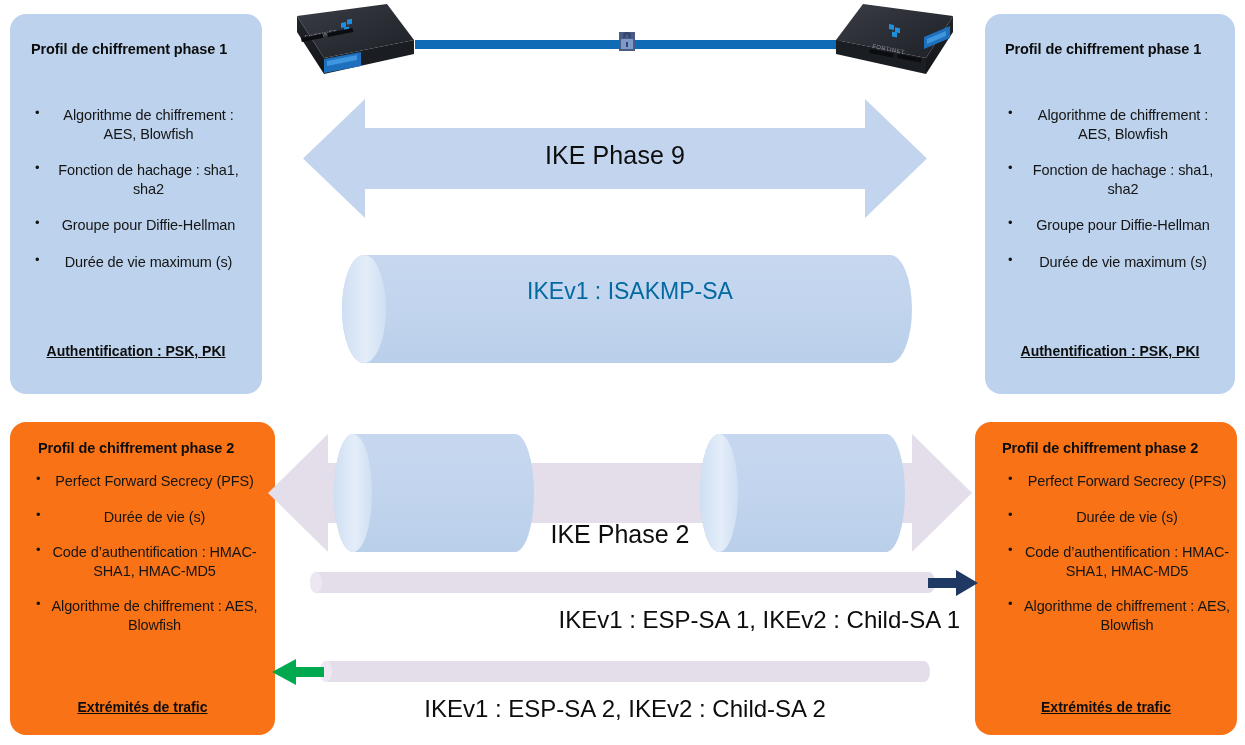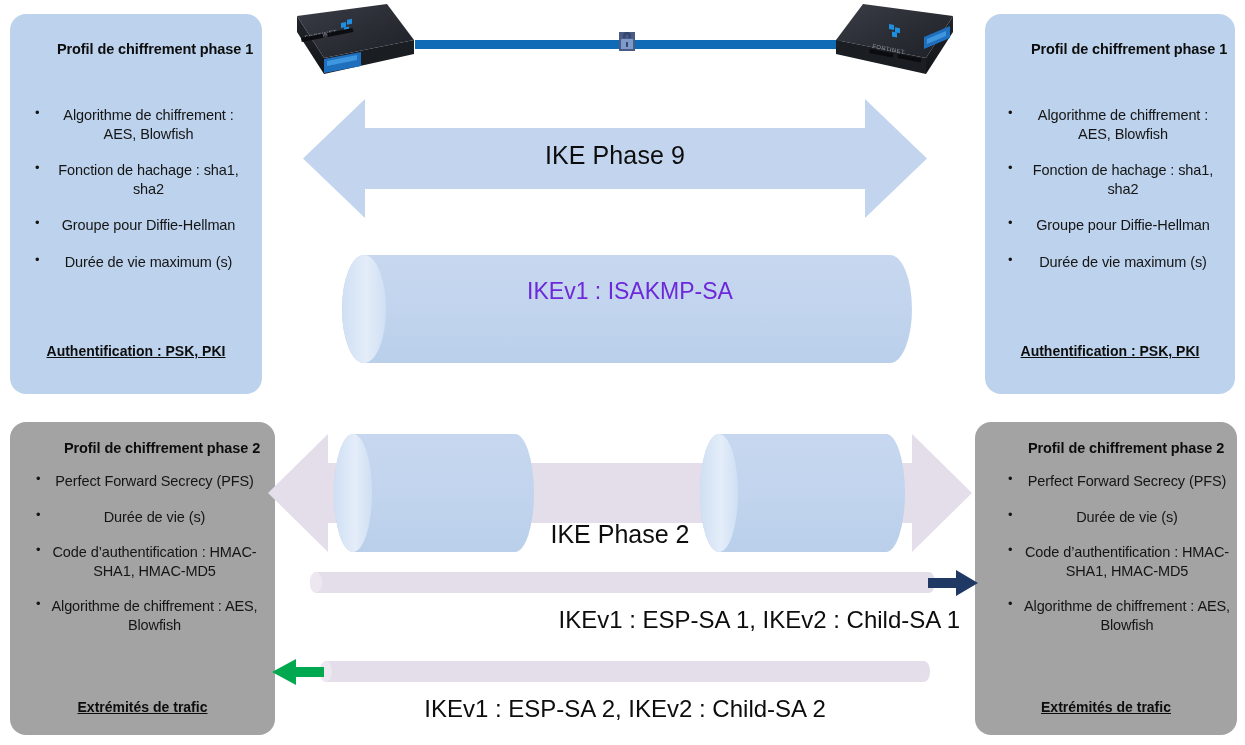--- a/index.html
+++ b/index.html
@@ -19,29 +19,28 @@
     overflow: hidden;
   }
 
   
   .profile-box {
     position: absolute;
     border-radius: 16px;
     box-sizing: border-box;
   }
   .profile-box.phase1 { background: #bdd2ec; }
-  .profile-box.phase2 { background: #a3a3a3; }
+  .profile-box.phase2 { background: #f97316; }
 
   .profile-title {
     font-weight: bold;
     font-size: 14.5px;
     color: #0d0d0d;
     letter-spacing: -0.1px;
     line-height: 1.2;
-    margin-left: 26px;
   }
   .profile-footer {
     font-weight: bold;
     font-size: 14px;
     color: #0d0d0d;
     text-align: center;
     line-height: 1.2;
     text-decoration: underline;
   }
   ul.profile-list {
@@ -144,21 +143,21 @@
     width: 570px;
     height: 108px;
   }
   #cyl-phase1-labels {
     position: absolute;
     left: 360px;
     top: 274px;
     width: 540px;
     text-align: center;
     font-size: 23px;
-    color: #6d28d9;
+    color: #0369a1;
     line-height: 1.52;
   }
 
   
   #arrow-phase2 {
     position: absolute;
     left: 268px;
     top: 432px;
     width: 704px;
     height: 122px;

